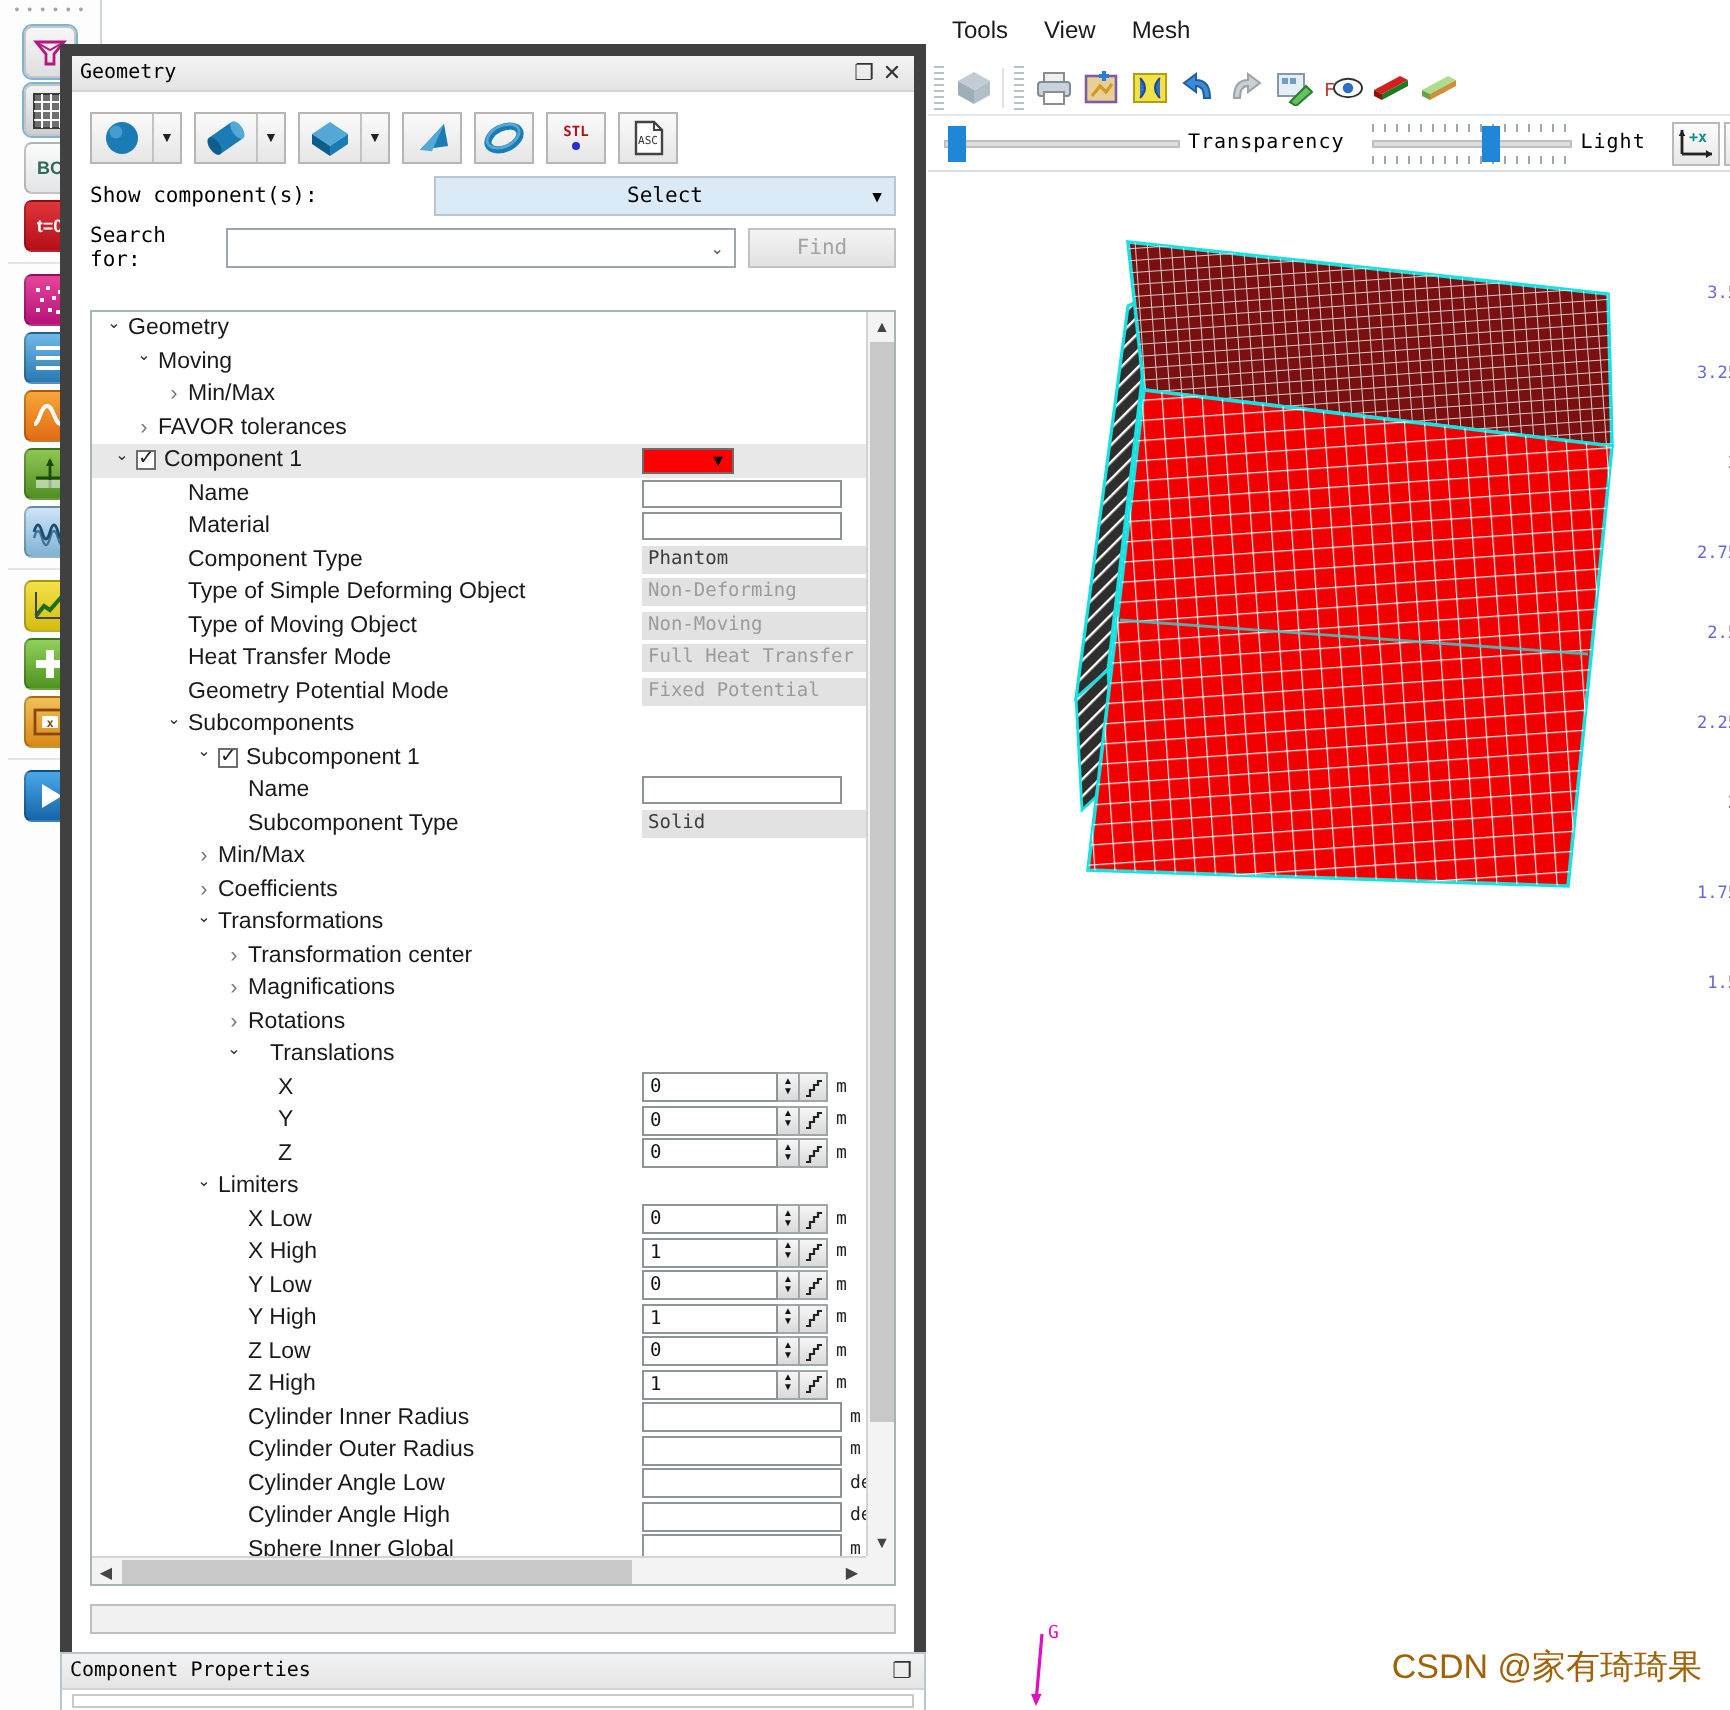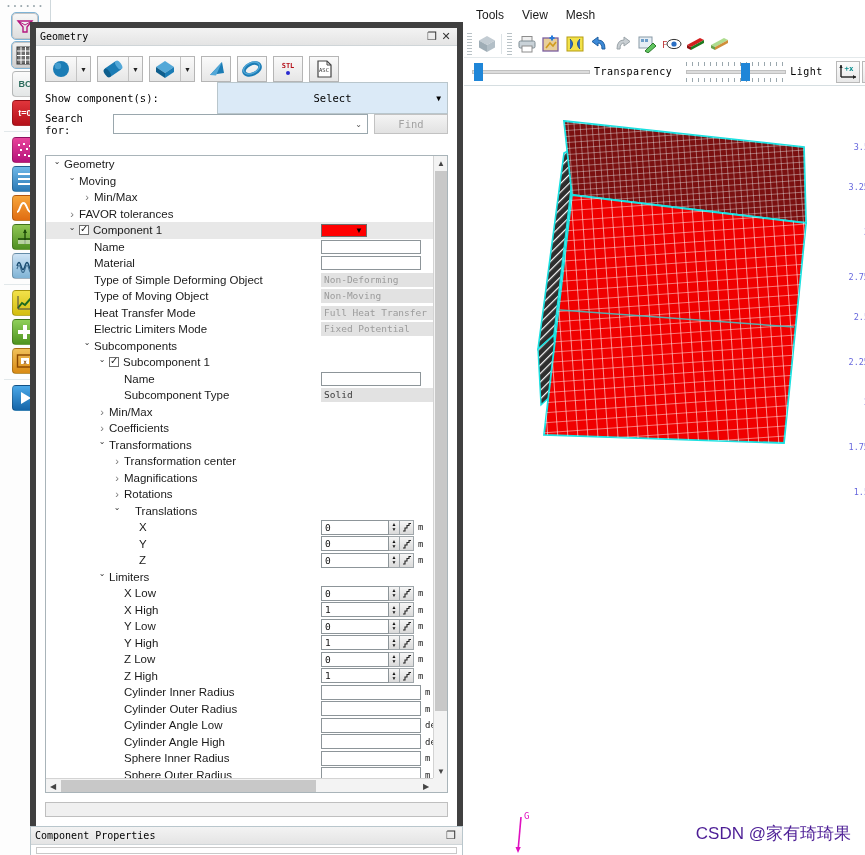--- a/index.html
+++ b/index.html
@@ -70,21 +70,21 @@
   .sbtn { width: 30px; height: 24px; display: flex; align-items: center; justify-content: center; }
   .sarr { width: 14px; height: 24px; display: flex; align-items: center; justify-content: center;
           border-left: 1px solid #c3c3c3; font-size: 7px; color: #222; }
   .sone { border: 1px solid #b5b5b5; background: linear-gradient(#fafafa,#e6e6e6);
           width: 30px; height: 26px; display: flex; align-items: center; justify-content: center; }
 
   
   .grow { display: flex; align-items: center; height: 22px; margin-top: 4px; }
   .glbl { font-family: "DejaVu Sans Mono", monospace; font-size: 10.5px; }
   .combo-blue {
-    flex: 1; height: 32px; background: #dbeaf7; border: 1px solid #b9c6cc;
+    flex: 1; height: 20px; background: #dbeaf7; border: 1px solid #b9c6cc;
     display: flex; align-items: center; justify-content: center; position: relative;
     font-family: "DejaVu Sans Mono", monospace; font-size: 10.5px;
   }
   .combo-blue .car { position: absolute; right: 6px; font-size: 8px; }
   .txtfield {
     flex: 1; height: 20px; background: #fff; border: 1px solid #9aa7ad;
     display: flex; align-items: center; position: relative;
   }
   .txtfield .car { position: absolute; right: 5px; font-size: 8px; color: #555; }
   .findbtn {
@@ -190,21 +190,21 @@
     display: flex; align-items: center; justify-content: center; margin: 0 1px; position: relative; }
 
   
   #viewport { position: absolute; left: 0; top: 87px; right: 0; bottom: 0; background: #fff; overflow: hidden; }
   #ticks { position: absolute; right: 0; top: 0; bottom: 0; width: 36px; }
   .tick {
     position: absolute; right: -4px; font-family: "DejaVu Sans Mono", monospace;
     font-size: 8.5px; color: #2a2ad0; white-space: nowrap; opacity: .72;
   }
   #watermark {
-    position: absolute; right: 14px; bottom: 10px; font-size: 17px; color: #4c1d95;
+    position: absolute; right: 14px; bottom: 10px; font-size: 17px; color: #a16207;
     font-family: "Liberation Sans", sans-serif; white-space: nowrap;
   }
   #gvec { position: absolute; left: 46px; bottom: 2px; width: 24px; height: 42px; }
 
   
   #box3d { position: absolute; left: 30px; top: 18px; width: 340px; height: 340px; }
 </style>
 </head>
 <body>
 
@@ -438,21 +438,21 @@
               <span class="tlabel">Moving</span>
             </div>
             <div class="trow" style="position: relative; padding-left: 34px;">
               <span class="chev closed"></span>
               <span class="tlabel">Min/Max</span>
             </div>
             <div class="trow" style="position: relative; padding-left: 19px;">
               <span class="chev closed"></span>
               <span class="tlabel">FAVOR tolerances</span>
             </div>
-            <div class="trow hl" style="position: relative; padding-left: 19px;">
+            <div class="trow hl" style="position: relative; padding-left: 8px;">
               <span class="chev open"></span>
               <span class="tcb"></span>
               <span class="tlabel">Component 1</span>
               <div class="tval">
                 <div class="swatch" style="background:#ff0000">
                <span class="car">▼</span>
                 </div>
               </div>
             </div>
             <div class="trow" style="position: relative; padding-left: 34px;">
@@ -464,20 +464,27 @@
             </div>
             <div class="trow" style="position: relative; padding-left: 34px;">
               <span class="chev"></span>
               <span class="tlabel">Material</span>
               <div class="tval">
                 <div class="fld-white"></div>
               </div>
             </div>
             <div class="trow" style="position: relative; padding-left: 34px;">
               <span class="chev"></span>
+              <span class="tlabel">Component Type</span>
+              <div class="tval">
+                <div class="fld-grey">Phantom</div>
+              </div>
+            </div>
+            <div class="trow" style="position: relative; padding-left: 34px;">
+              <span class="chev"></span>
               <span class="tlabel">Type of Simple Deforming Object</span>
               <div class="tval">
                 <div class="fld-grey dim">Non-Deforming</div>
               </div>
             </div>
             <div class="trow" style="position: relative; padding-left: 34px;">
               <span class="chev"></span>
               <span class="tlabel">Type of Moving Object</span>
               <div class="tval">
                 <div class="fld-grey dim">Non-Moving</div>
@@ -485,21 +492,21 @@
             </div>
             <div class="trow" style="position: relative; padding-left: 34px;">
               <span class="chev"></span>
               <span class="tlabel">Heat Transfer Mode</span>
               <div class="tval">
                 <div class="fld-grey dim">Full Heat Transfer</div>
               </div>
             </div>
             <div class="trow" style="position: relative; padding-left: 34px;">
               <span class="chev"></span>
-              <span class="tlabel">Electric Limiters Mode</span>
+              <span class="tlabel">Geometry Potential Mode</span>
               <div class="tval">
                 <div class="fld-grey dim">Fixed Potential</div>
               </div>
             </div>
             <div class="trow" style="position: relative; padding-left: 34px;">
               <span class="chev open"></span>
               <span class="tlabel">Subcomponents</span>
             </div>
             <div class="trow" style="position: relative; padding-left: 49px;">
               <span class="chev open"></span>
@@ -758,21 +765,21 @@
               <span class="tlabel">Cylinder Angle High</span>
               <div class="tval">
                 <div class="spin-row">
                <div class="plainfld"></div>
                <span class="unit">degree(s)</span>
                 </div>
               </div>
             </div>
             <div class="trow" style="position: relative; padding-left: 64px;">
               <span class="chev"></span>
-              <span class="tlabel">Sphere Inner Radius</span>
+              <span class="tlabel">Sphere Inner Global</span>
               <div class="tval">
                 <div class="spin-row">
                <div class="plainfld"></div>
                <span class="unit">m</span>
                 </div>
               </div>
             </div>
             <div class="trow" style="position: relative; padding-left: 64px;">
               <span class="chev"></span>
               <span class="tlabel">Sphere Outer Radius</span>

